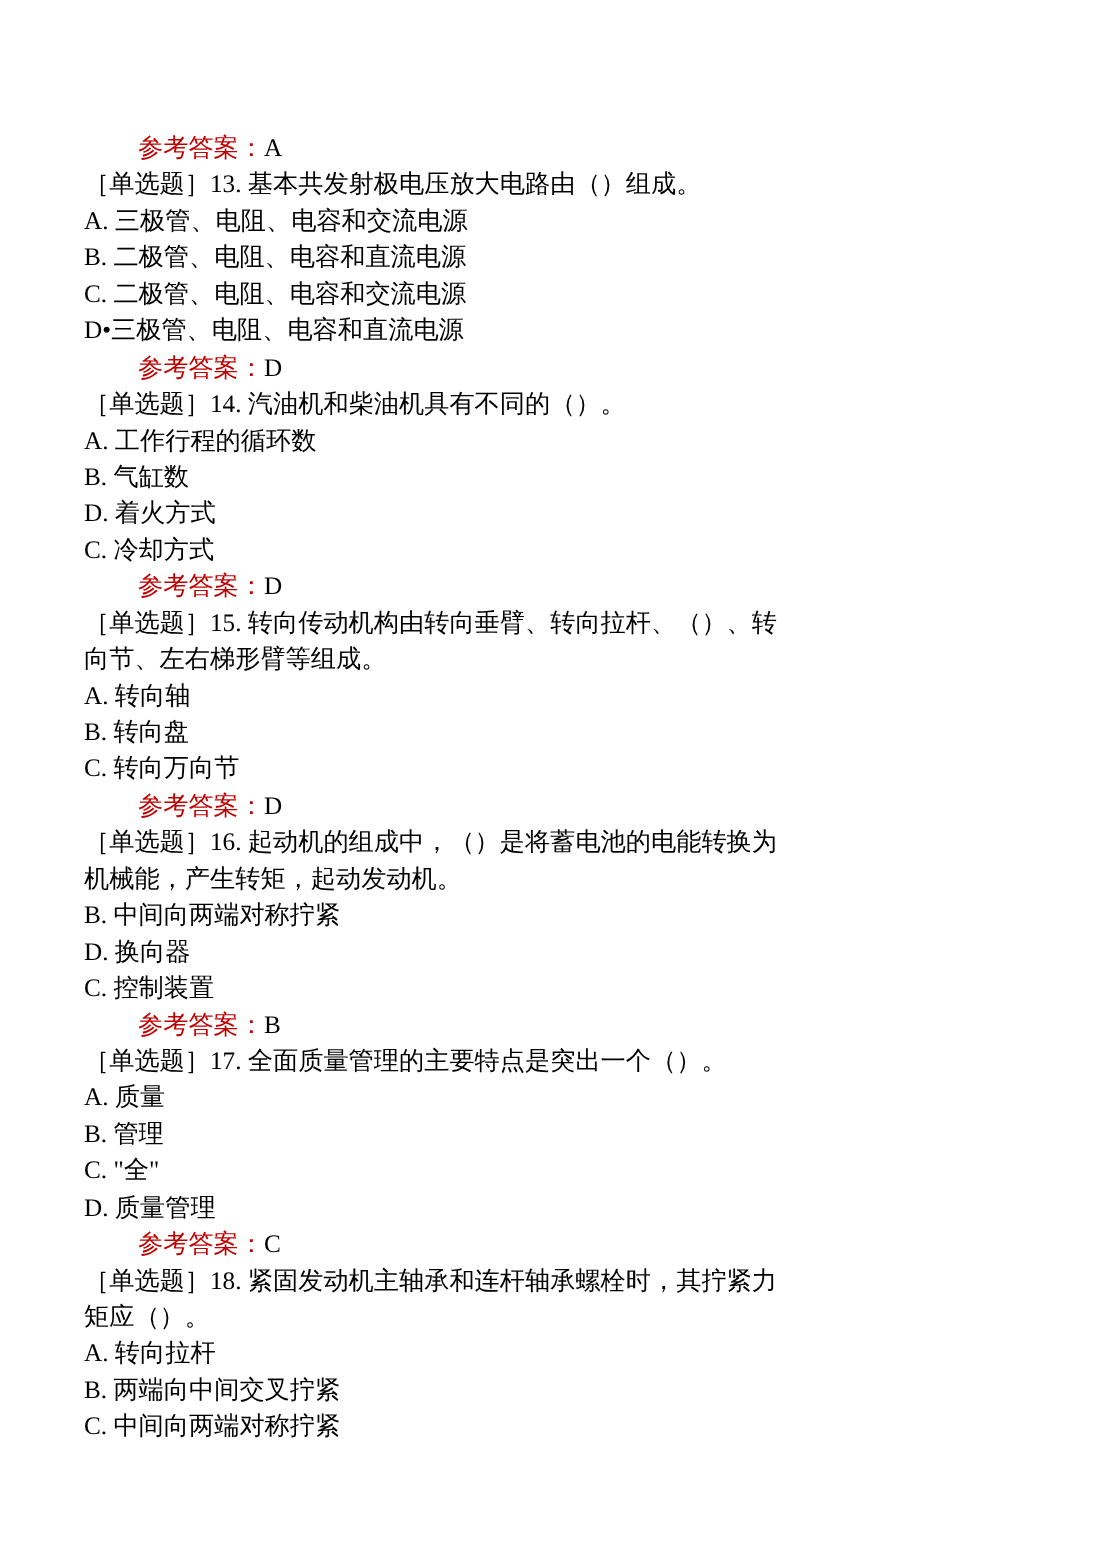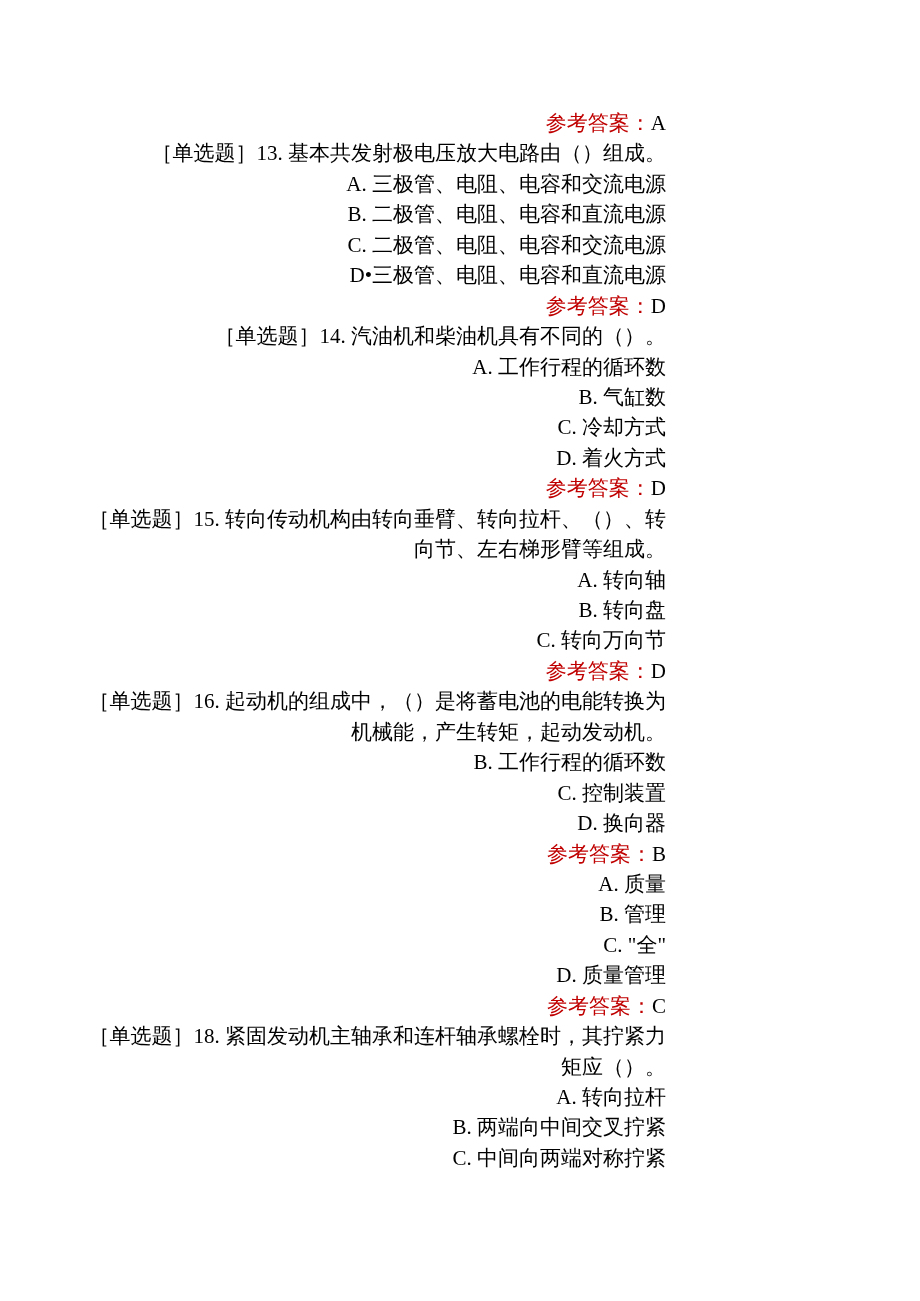--- a/index.html
+++ b/index.html
@@ -9,21 +9,20 @@
     font-family: "SimSun", "宋体", serif;
     font-size: 21px;
     line-height: 1.45;
     color: #000;
   }
   .page {
     width: 736px;
     min-height: 1301px;
     padding: 108px 70px 0 70px;
     box-sizing: border-box;
-    text-align: right;
   }
   .line {
     white-space: pre-wrap;
   }
   .indent {
     padding-left: 45px;
   }
   .ans-label {
     color: #c00000;
   }
@@ -38,36 +37,37 @@
   <div class="line"><span>［单选题］</span><span>13. 基本共发射极电压放大电路由（）组成。</span></div>
   <div class="line">A. 三极管、电阻、电容和交流电源</div>
   <div class="line">B. 二极管、电阻、电容和直流电源</div>
   <div class="line">C. 二极管、电阻、电容和交流电源</div>
   <div class="line">D•三极管、电阻、电容和直流电源</div>
   <div class="line indent"><span class="ans-label">参考答案：</span><span>D</span></div>
 
   <div class="line"><span>［单选题］</span><span>14. 汽油机和柴油机具有不同的（）。</span></div>
   <div class="line">A. 工作行程的循环数</div>
   <div class="line">B. 气缸数</div>
+  <div class="line">D. 着火方式</div>
   <div class="line">C. 冷却方式</div>
-  <div class="line">D. 着火方式</div>
   <div class="line indent"><span class="ans-label">参考答案：</span><span>D</span></div>
 
   <div class="line"><span>［单选题］</span><span>15. 转向传动机构由转向垂臂、转向拉杆、（）、转向节、左右梯形臂等组成。</span></div>
   <div class="line">A. 转向轴</div>
   <div class="line">B. 转向盘</div>
   <div class="line">C. 转向万向节</div>
   <div class="line indent"><span class="ans-label">参考答案：</span><span>D</span></div>
 
   <div class="line"><span>［单选题］</span><span>16. 起动机的组成中，（）是将蓄电池的电能转换为机械能，产生转矩，起动发动机。</span></div>
-  <div class="line">B. 工作行程的循环数</div>
+  <div class="line">B. 中间向两端对称拧紧</div>
+  <div class="line">D. 换向器</div>
   <div class="line">C. 控制装置</div>
-  <div class="line">D. 换向器</div>
   <div class="line indent"><span class="ans-label">参考答案：</span><span>B</span></div>
 
+  <div class="line"><span>［单选题］</span><span>17. 全面质量管理的主要特点是突出一个（）。</span></div>
   <div class="line">A. 质量</div>
   <div class="line">B. 管理</div>
   <div class="line">C. "全"</div>
   <div class="line">D. 质量管理</div>
   <div class="line indent"><span class="ans-label">参考答案：</span><span>C</span></div>
 
   <div class="line"><span>［单选题］</span><span>18. 紧固发动机主轴承和连杆轴承螺栓时，其拧紧力矩应（）。</span></div>
   <div class="line">A. 转向拉杆</div>
   <div class="line">B. 两端向中间交叉拧紧</div>
   <div class="line">C. 中间向两端对称拧紧</div>

